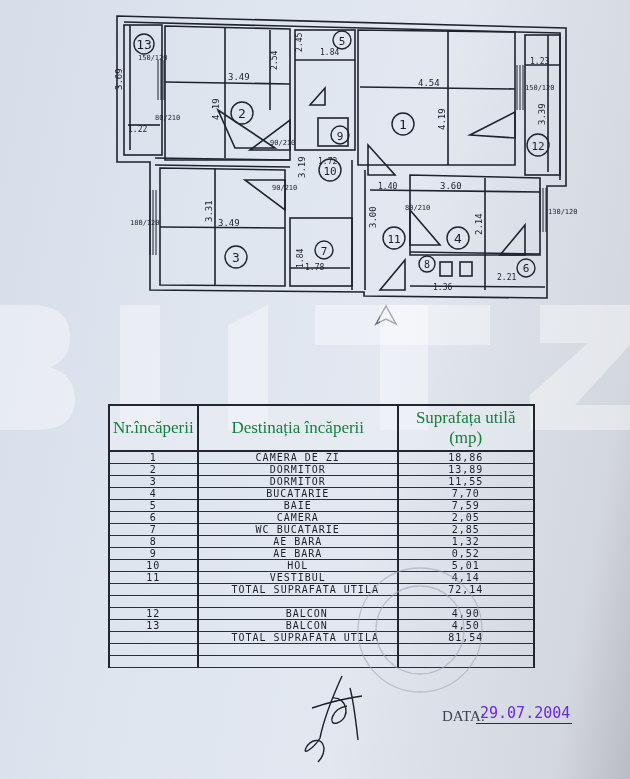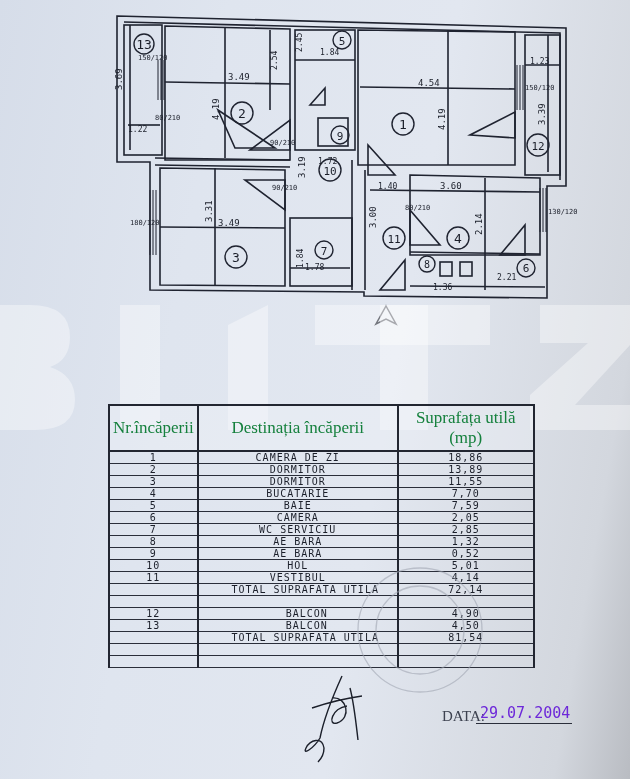--- a/index.html
+++ b/index.html
@@ -234,21 +234,21 @@
             <td class="dest">BAIE</td>
             <td class="area-v">7,59</td>
           </tr>
         <tr>
             <td class="nr">6</td>
             <td class="dest">CAMERA</td>
             <td class="area-v">2,05</td>
           </tr>
         <tr>
             <td class="nr">7</td>
-            <td class="dest">WC SERVICIU</td>
+            <td class="dest">WC BUCATARIE</td>
             <td class="area-v">2,85</td>
           </tr>
         <tr>
             <td class="nr">8</td>
             <td class="dest">AE BARA</td>
             <td class="area-v">1,32</td>
           </tr>
         <tr>
             <td class="nr">9</td>
             <td class="dest">AE BARA</td>

